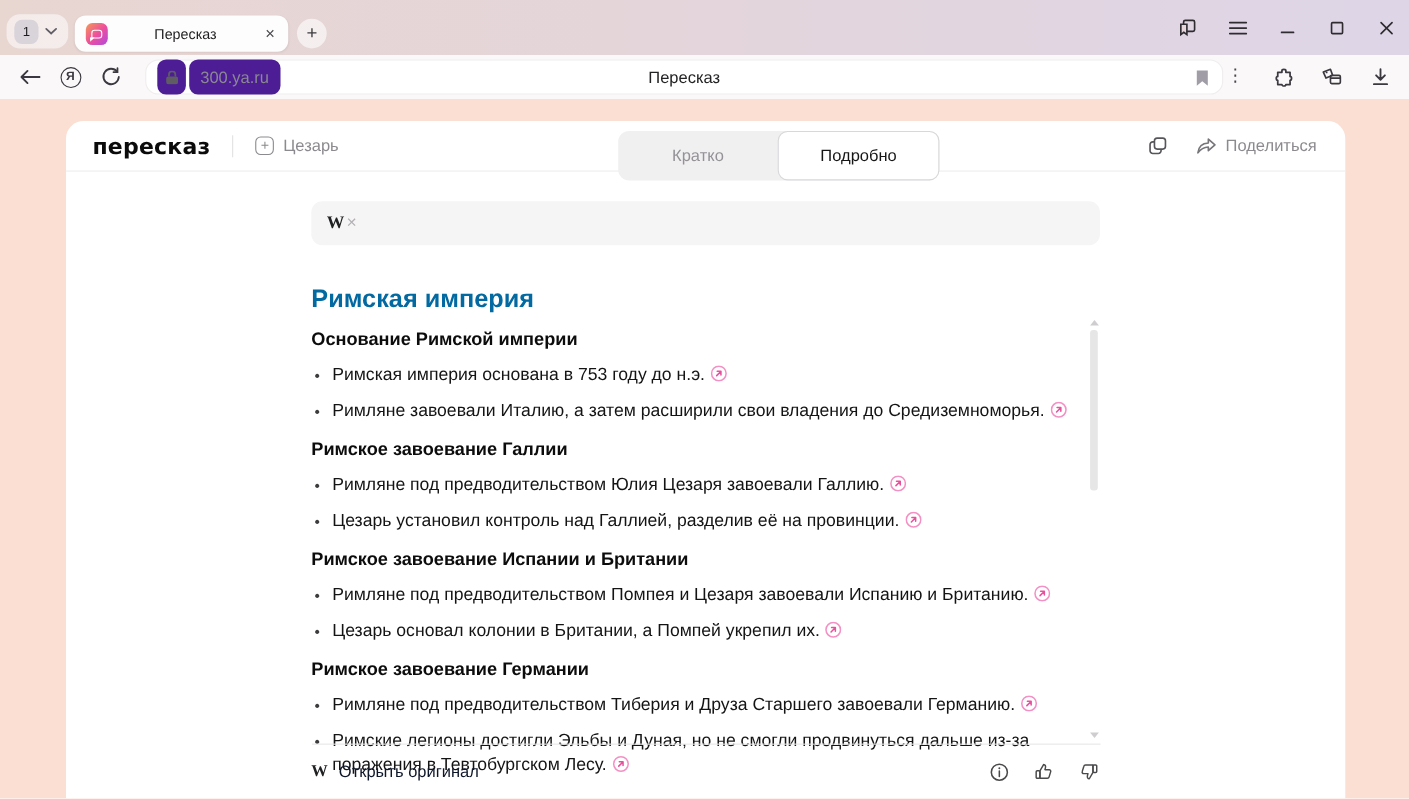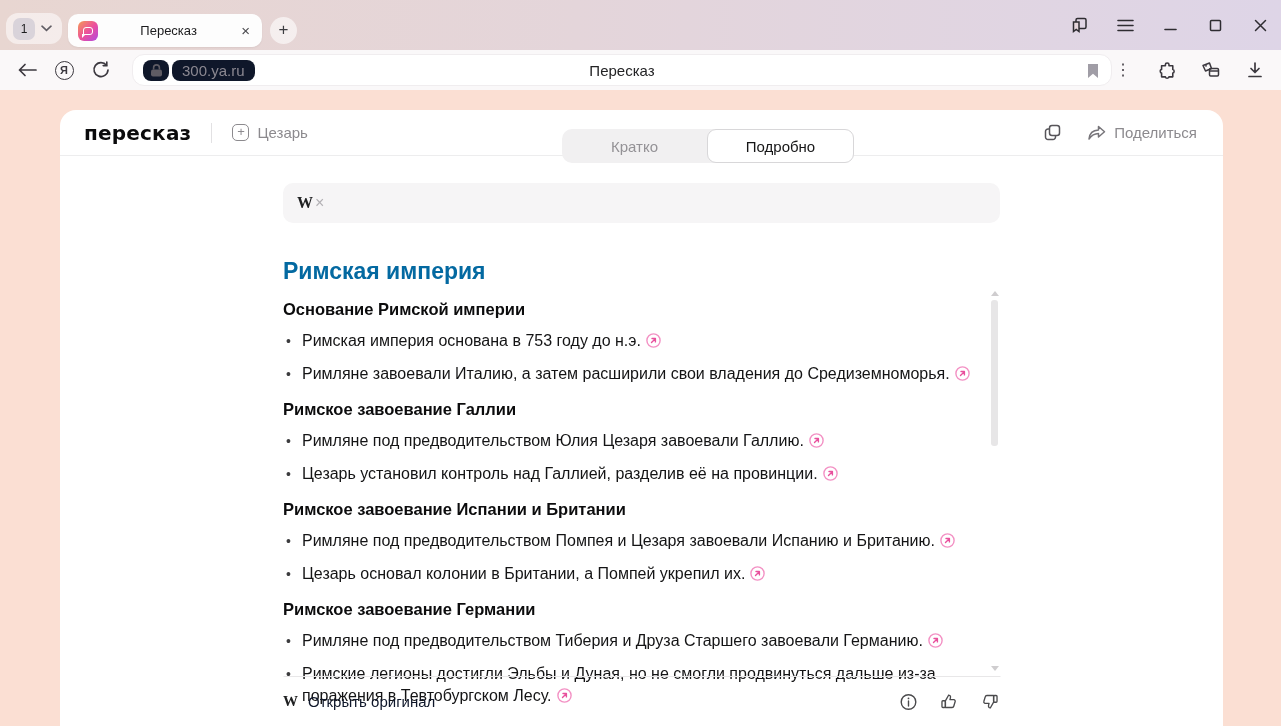--- a/index.html
+++ b/index.html
@@ -31,41 +31,41 @@
   .winicons .wi { width:18px; height:18px; display:flex; align-items:center; justify-content:center; cursor:pointer; }
 
   
   .toolbar { position:absolute; top:50px; left:0; right:0; height:40px; background:#faf8f9;
     display:flex; align-items:center; }
   .nav-ic { width:20px; height:20px; margin-left:17px; display:flex; align-items:center; justify-content:center; cursor:pointer; }
   .ya-circle { width:19px; height:19px; border:1.6px solid #3b383f; border-radius:50%; font-size:11px; font-weight:bold;
     color:#3b383f; display:flex; align-items:center; justify-content:center; }
   .addressbar { position:absolute; left:132px; top:4px; width:980px; height:32px; background:#ffffff;
     border:1px solid #f0edef; border-radius:12px; display:flex; align-items:center; padding:0 10px; cursor:text; }
-  .pill { background:#0f172a; border-radius:8px; height:21px; display:flex; align-items:center; }
+  .pill { background:#4c1d95; border-radius:8px; height:32px; display:flex; align-items:center; }
   .lock-pill { width:26px; justify-content:center; margin-right:3px; cursor:pointer; }
   .domain-pill { padding:0 10px; font-size:15px; color:#8b8891; cursor:pointer; }
   .ab-title { position:absolute; left:0; right:0; text-align:center; font-size:15px; color:#232325; pointer-events:none; }
   .ab-flag { position:absolute; right:12px; top:8px; cursor:pointer; }
   .tb-right { position:absolute; right:0; top:0; height:40px; display:flex; align-items:center; gap:24px; padding-right:16px; }
   .tb-right .wi { width:20px; height:20px; display:flex; align-items:center; justify-content:center; cursor:pointer; }
   .dots { font-size:16px; color:#48454c; letter-spacing:0; line-height:12px; }
 
   
   .page { position:absolute; top:90px; left:0; right:0; bottom:0; background:#fbdfd3; }
   .card { position:absolute; left:60px; right:58px; top:20px; bottom:0; background:#fff;
     border-radius:16px 16px 0 0; }
   .app-header { position:relative; height:46px; border-bottom:1px solid #ededee; display:flex; align-items:center; padding:0 24px; }
   .logo { font-family:"DejaVu Sans", sans-serif; font-weight:800; font-size:20px; letter-spacing:.2px; color:#0b0b0c; }
   .vdiv { width:1px; height:20px; background:#e2e1e3; margin:0 20px; }
   .new-btn { display:flex; align-items:center; gap:8px; background:none; border:none; font-size:15px;
     color:#8c8a8e; cursor:pointer; font-family:inherit; }
   .plus-box { width:17px; height:17px; border:1.5px solid #8c8a8e; border-radius:5px; color:#8c8a8e;
     font-size:13px; line-height:14px; text-align:center; }
-  .toggle { position:absolute; left:502px; top:19px; width:292px; height:34px; background:#f1f0f1;
+  .toggle { position:absolute; left:502px; top:9px; width:292px; height:45px; background:#f1f0f1;
     border-radius:10px; display:flex; }
   .seg { flex:1; font-size:15px; color:#949296; display:flex; align-items:center; justify-content:center;
     cursor:pointer; border-radius:9px; }
   .seg.selected { background:#fff; border:1px solid #d8d7d9; color:#161617; }
   .hdr-right { position:absolute; right:26px; top:0; height:44px; display:flex; align-items:center; gap:26px; }
   .copy-btn { display:flex; cursor:pointer; }
   .share-btn { display:flex; align-items:center; gap:8px; font-size:15px; color:#8c8a8e; cursor:pointer; }
 
   
   .content { width:717px; margin:0 auto; padding-top:27px; }

